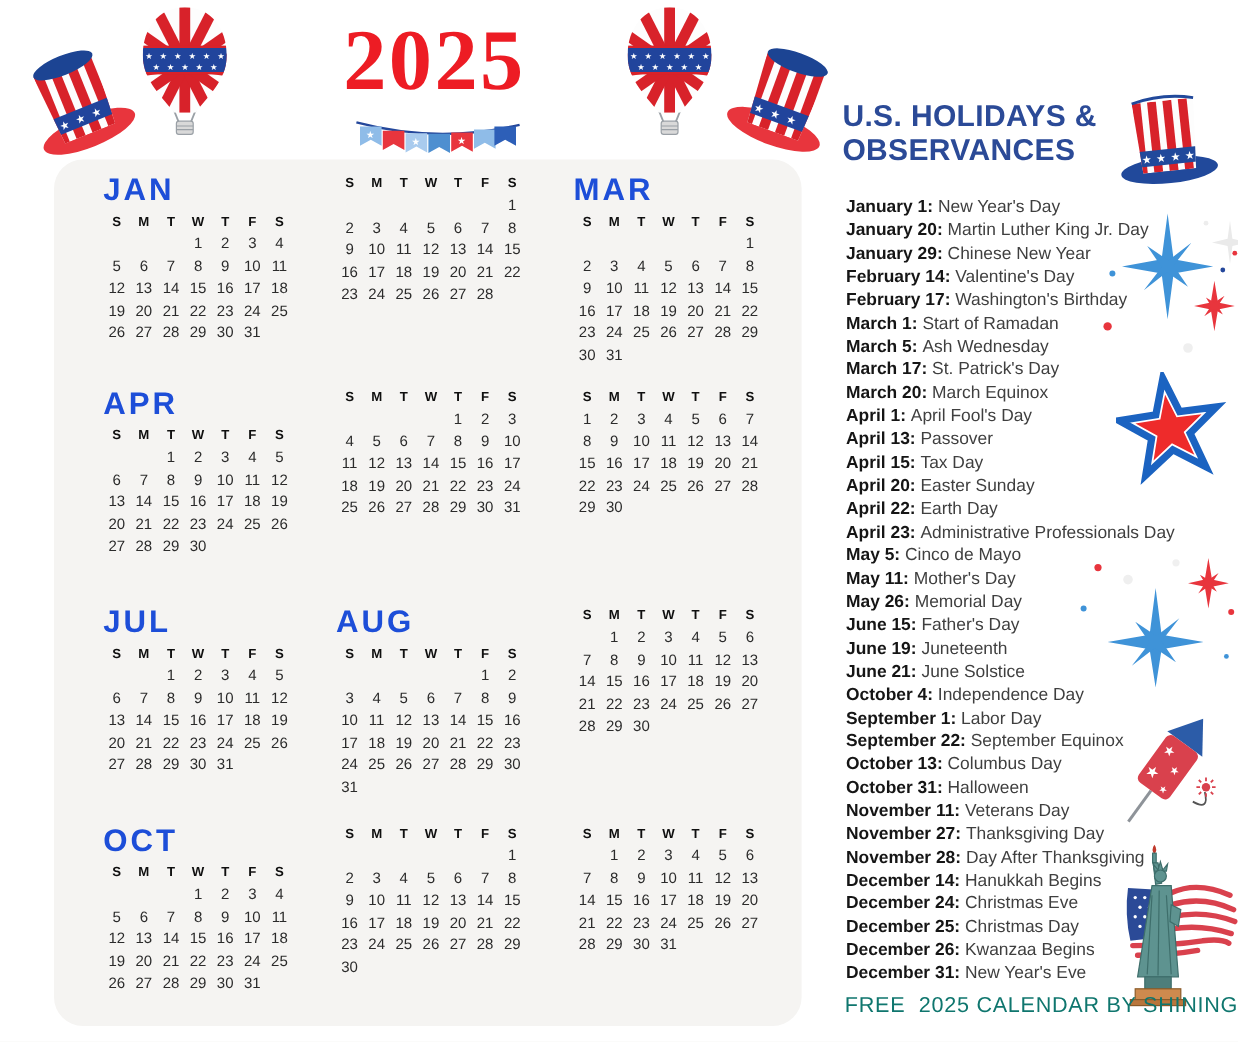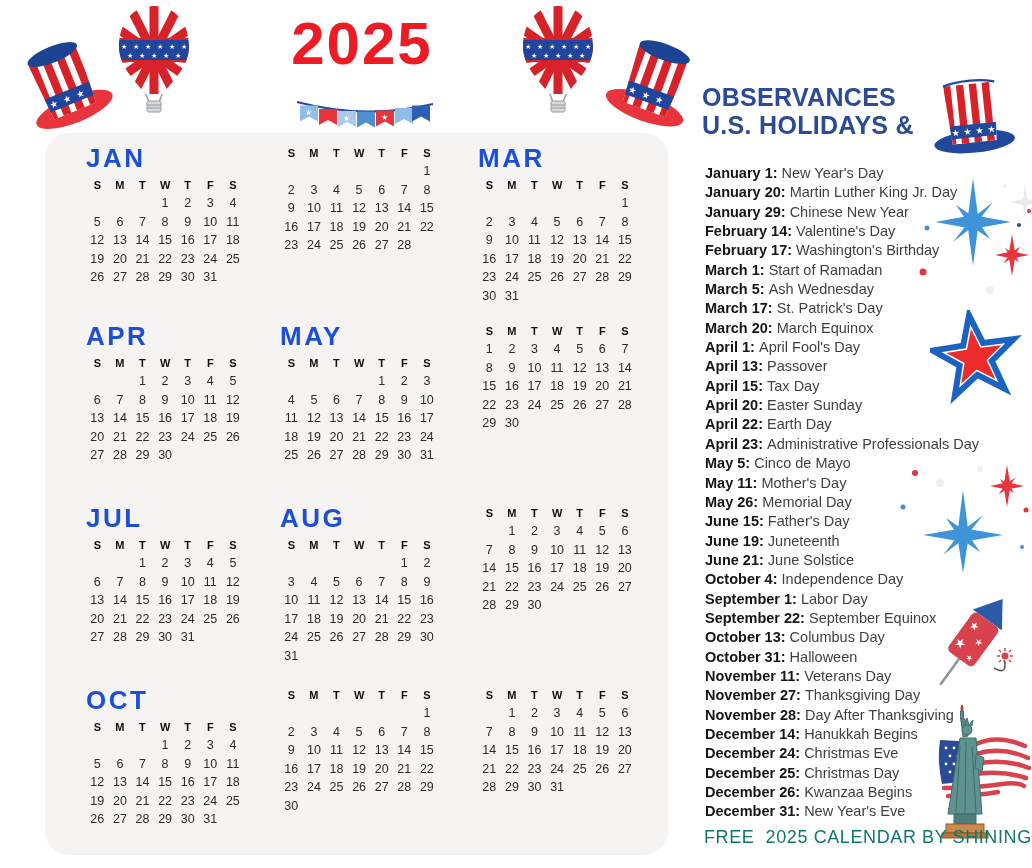--- a/index.html
+++ b/index.html
@@ -3,21 +3,21 @@
 <meta charset="utf-8">
 <style>
   html,body{margin:0;padding:0;}
   body{
     width:1032px;height:868px;position:relative;overflow:hidden;
     background:#ffffff;font-family:"Liberation Sans", sans-serif;
   }
   
   .year{
     position:absolute;left:240px;top:14px;width:244px;text-align:center;
-    font-family:Liberation Sans, sans-serif;font-weight:800;font-size:60px;
+    font-family:Liberation Serif, serif;font-weight:800;font-size:72px;
     line-height:1;letter-spacing:2px;color:#ED1C24;
   }
   .deco{position:absolute;}
   
   .panel{
     position:absolute;left:45px;top:133px;width:623px;height:722px;
     background:#F5F4F2;border-radius:24px;
   }
   .months-grid{
     position:absolute;left:41px;top:12px;
@@ -376,21 +376,20 @@
           <div class="day">24</div>
           <div class="day">25</div>
           <div class="day">26</div>
           <div class="day">27</div>
           <div class="day">28</div>
           <div class="day">29</div>
           <div class="day">30</div>
         </div>
       </div>
       <div class="month">
-        <div class="mtitle">MAY</div>
         <div class="mgrid">
           <div class="wd">S</div>
           <div class="wd">M</div>
           <div class="wd">T</div>
           <div class="wd">W</div>
           <div class="wd">T</div>
           <div class="wd">F</div>
           <div class="wd">S</div>
           <div class="day"></div>
           <div class="day"></div>
@@ -738,22 +737,22 @@
           <div class="day">28</div>
           <div class="day">29</div>
           <div class="day">30</div>
           <div class="day">31</div>
         </div>
       </div>
     </div>
 </div>
 
 <div class="sb-title">
+  <div>U.S. HOLIDAYS &amp;</div>
   <div>OBSERVANCES</div>
-  <div>U.S. HOLIDAYS &amp;</div>
 </div>
 
 <div class="deco" style="left:926px;top:74px;">
   <svg width="92" height="84" viewBox="0 0 100 90">
     <g transform="rotate(-6 50 45)">
       <ellipse cx="50" cy="73" rx="44" ry="12" fill="#21499B"></ellipse>
       <clipPath id="crownT">
           <path d="M26,74 L22,10 L78,10 L74,74 Z"></path>
         </clipPath>
       <g clip-path="url(#crownT)">

